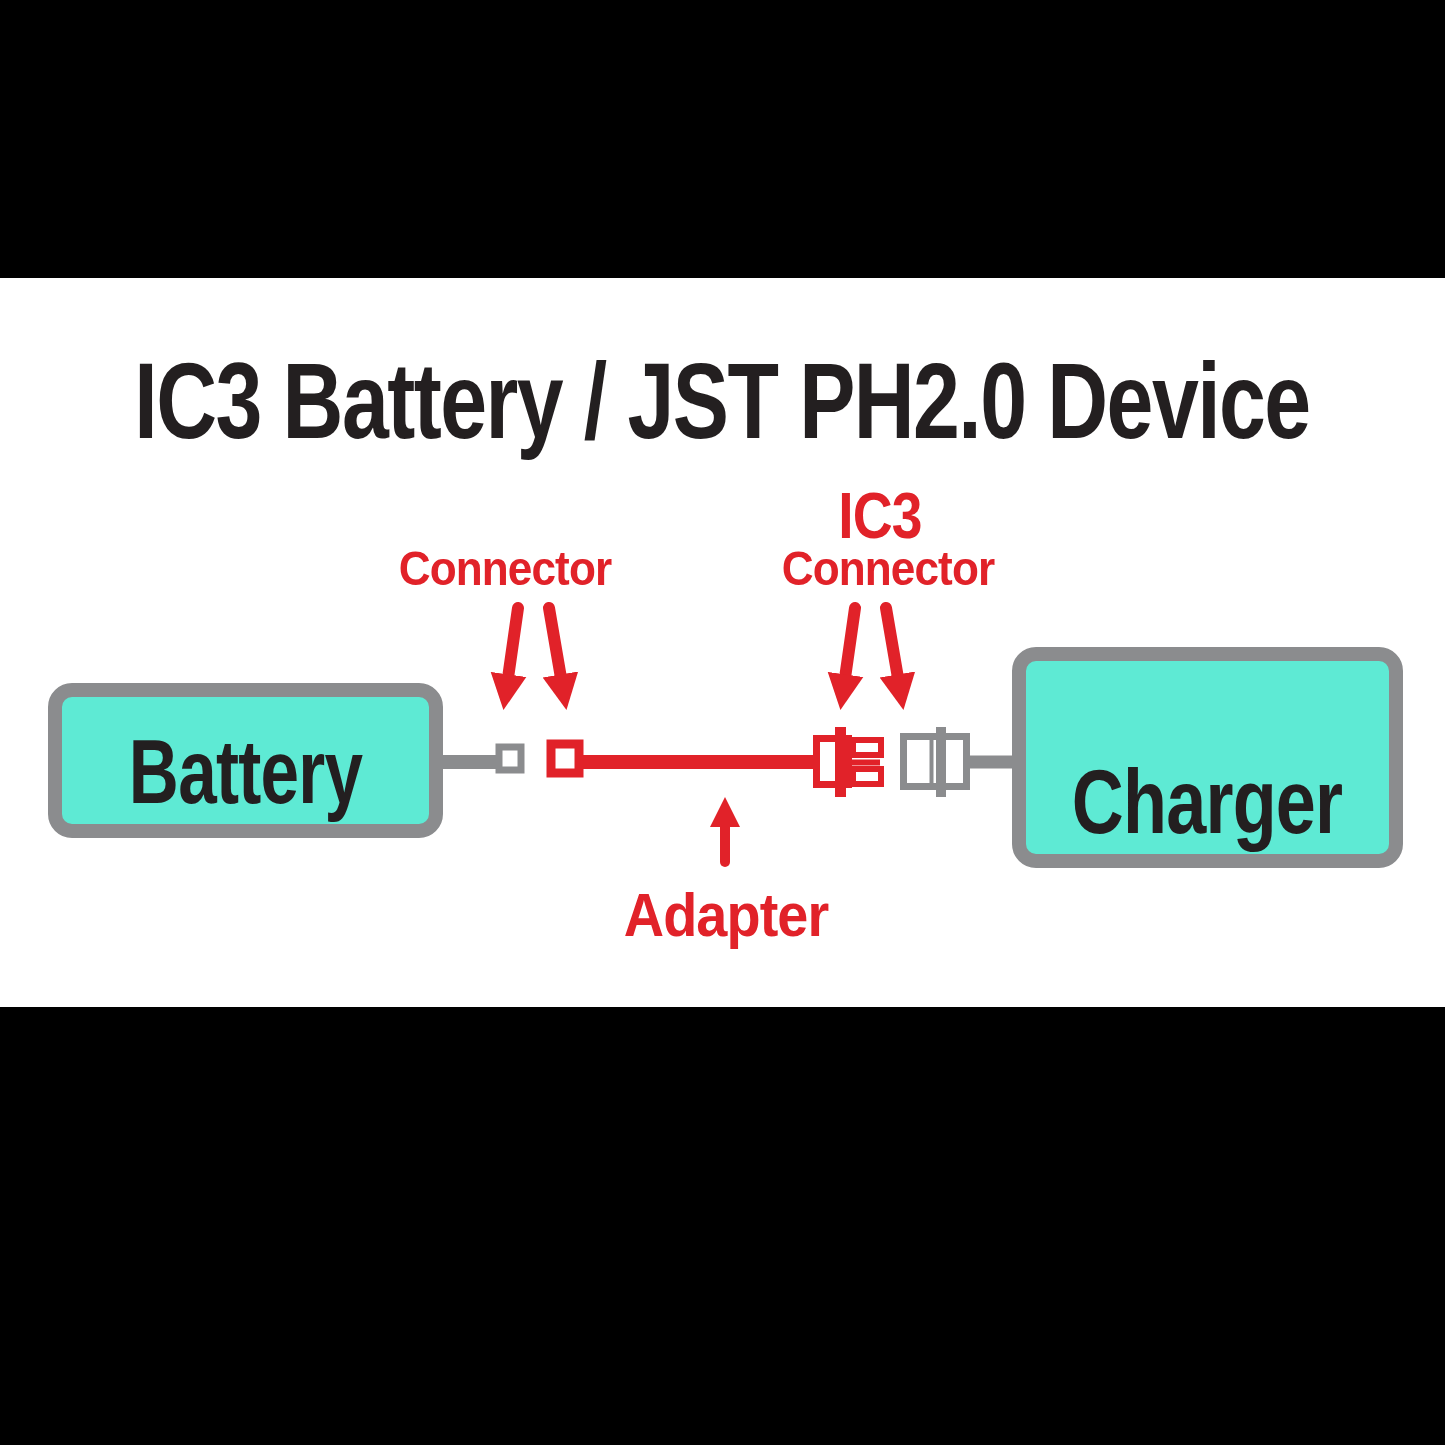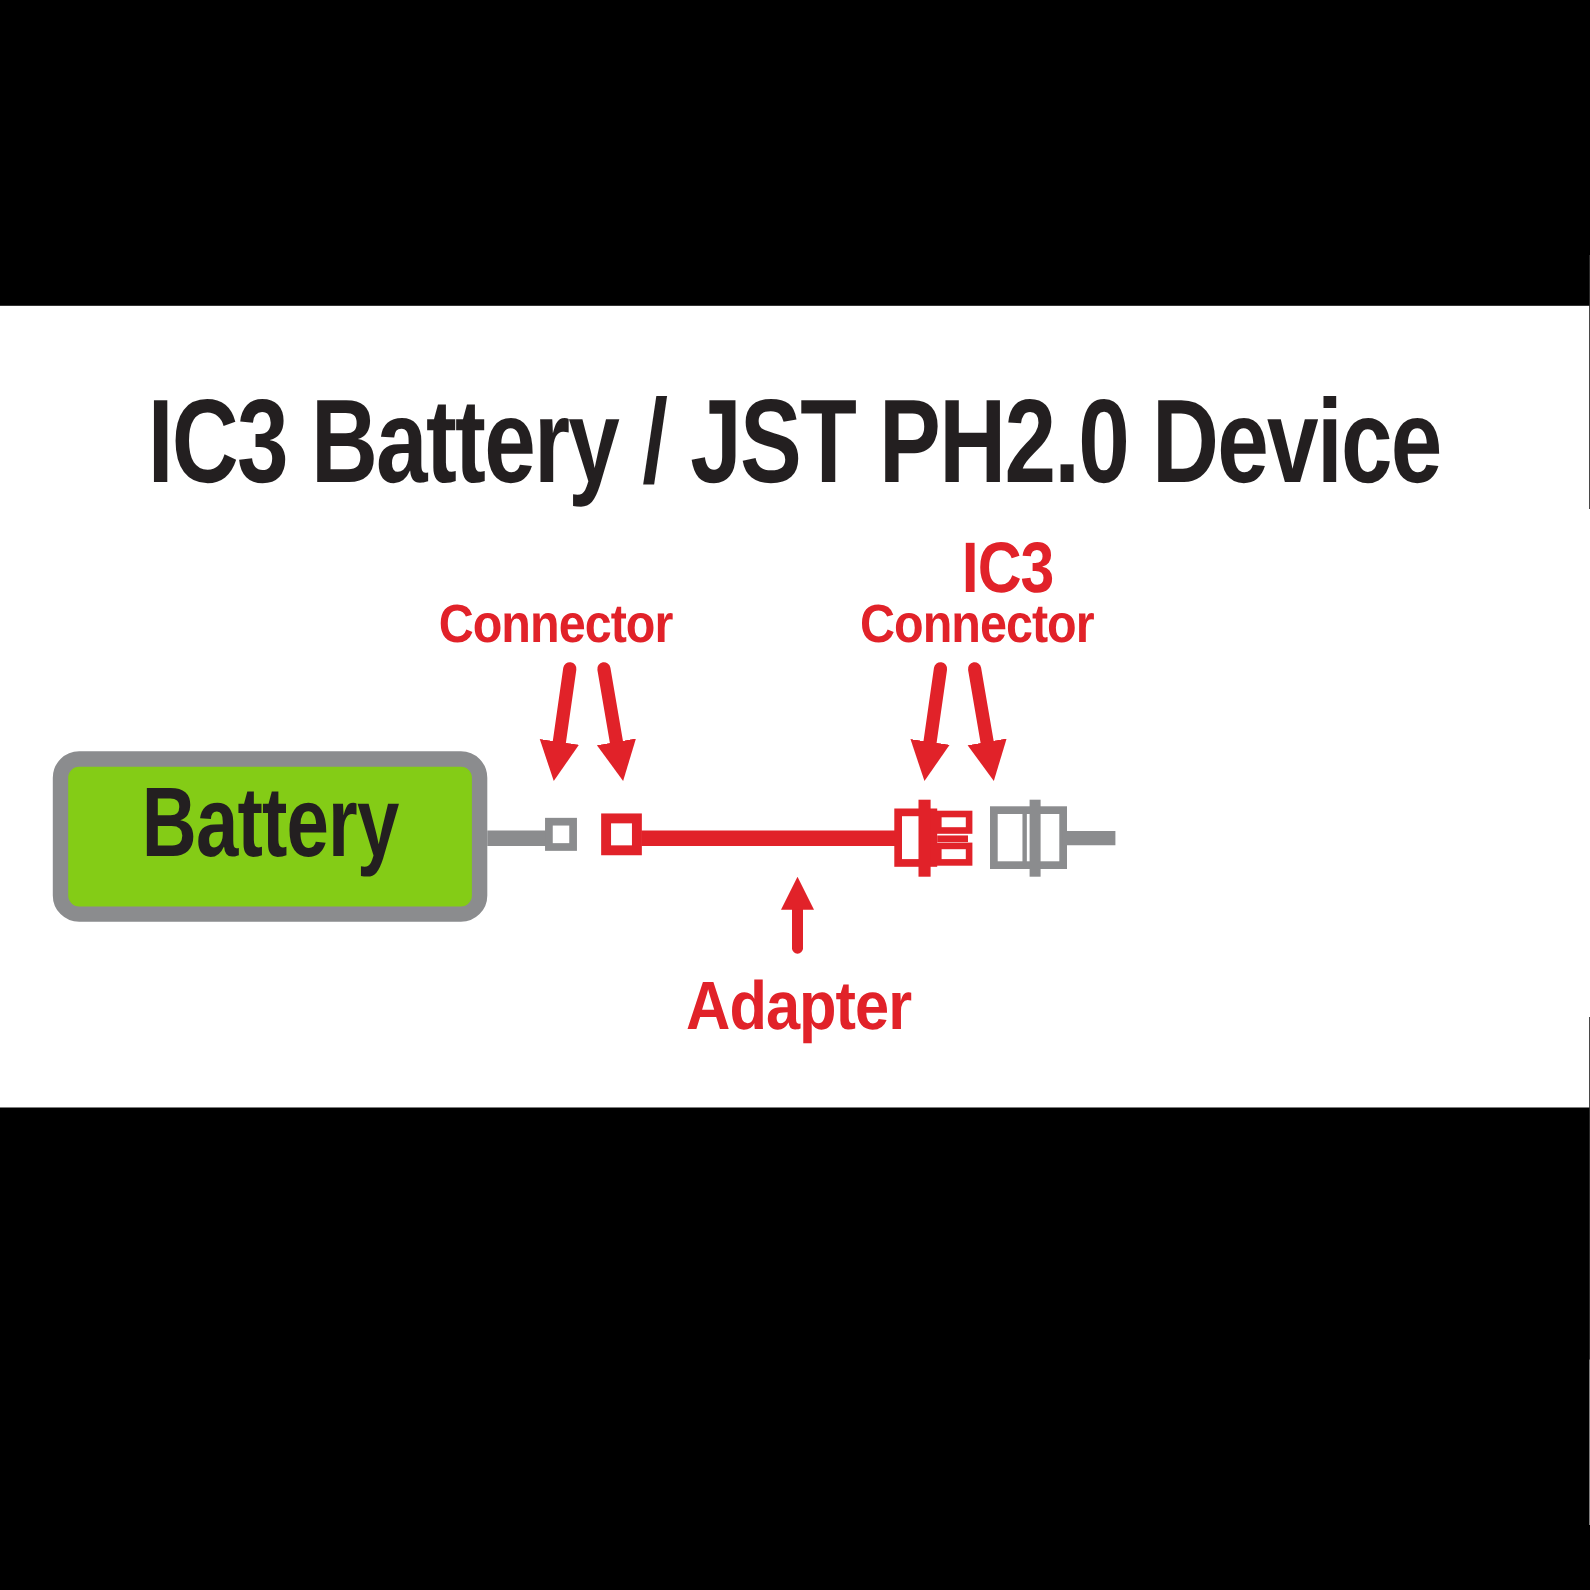--- a/index.html
+++ b/index.html
@@ -18,22 +18,22 @@
   .cx90{transform:scaleX(0.90);}
   .cx77{transform:scaleX(0.77);}
   .cx80{transform:scaleX(0.80);}
 
   .title{font-size:108px;font-weight:700;color:#231f20;letter-spacing:-2px;}
   .red{color:#e12229;}
   .lbl-big{font-size:65px;font-weight:700;letter-spacing:-1px;}
   .lbl-med{font-size:49px;font-weight:700;letter-spacing:-1px;}
   .adapter-lbl{font-size:62px;font-weight:700;letter-spacing:-1px;}
 
-  .node{position:absolute;box-sizing:border-box;background:#84cc16;border:14px solid #8b8c8e;
-        border-radius:24px;display:flex;align-items:flex-start;justify-content:center;}
+  .node{position:absolute;box-sizing:border-box;background:#5eead4;border:14px solid #8b8c8e;
+        border-radius:24px;display:flex;align-items:flex-end;justify-content:center;}
   .node-text{font-size:90px;font-weight:700;color:#231f20;letter-spacing:-1px;}
   .battery{left:48px;top:405px;width:395px;height:155px;}
   .charger{left:1012px;top:369px;width:391px;height:221px;}
 
   .overlay{position:absolute;left:0;top:0;width:1445px;height:729px;}
 </style>
 </head>
 <body>
 
 <div class="page">
@@ -42,21 +42,21 @@
   <div class="canvas">
 
     <div class="abs centered" style="left:722px;top:69px;">
       <span class="cond cx78 title">IC3 Battery / JST PH2.0 Device</span>
     </div>
 
     <div class="abs centered" style="left:505px;top:266px;">
       <span class="cond cx90 red lbl-med">Connector</span>
     </div>
 
-    <div class="abs centered" style="left:916px;top:205px;">
+    <div class="abs centered" style="left:880px;top:205px;">
       <span class="cond cx85 red lbl-big">IC3</span>
     </div>
     <div class="abs centered" style="left:888px;top:266px;">
       <span class="cond cx90 red lbl-med">Connector</span>
     </div>
 
     <svg class="overlay" viewBox="0 278 1445 729">
       <defs>
         <marker id="ah" viewBox="0 0 10 10" refX="1" refY="5" markerWidth="3" markerHeight="3.2" orient="auto-start-reverse">
           <path d="M0 0 L10 5 L0 10 z" fill="#e12229"></path>
@@ -94,20 +94,23 @@
         <line x1="966" y1="762" x2="1014" y2="762" stroke="#8b8c8e" stroke-width="13"></line>
       </g>
 
       <line x1="725" y1="862" x2="725" y2="824" stroke="#e12229" stroke-width="10" stroke-linecap="round" marker-end="url(#ah)"></line>
     </svg>
 
     <div class="node battery">
       <span class="cond cx77 node-text">Battery</span>
     </div>
 
+    <div class="node charger">
+      <span class="cond cx80 node-text">Charger</span>
+    </div>
 
     <div class="abs centered" style="left:726px;top:594px;margin-top:12px;">
       <span class="cond cx90 red adapter-lbl">Adapter</span>
     </div>
 
   </div>
 
   <div class="bar bottom"></div>
 </div>
 

